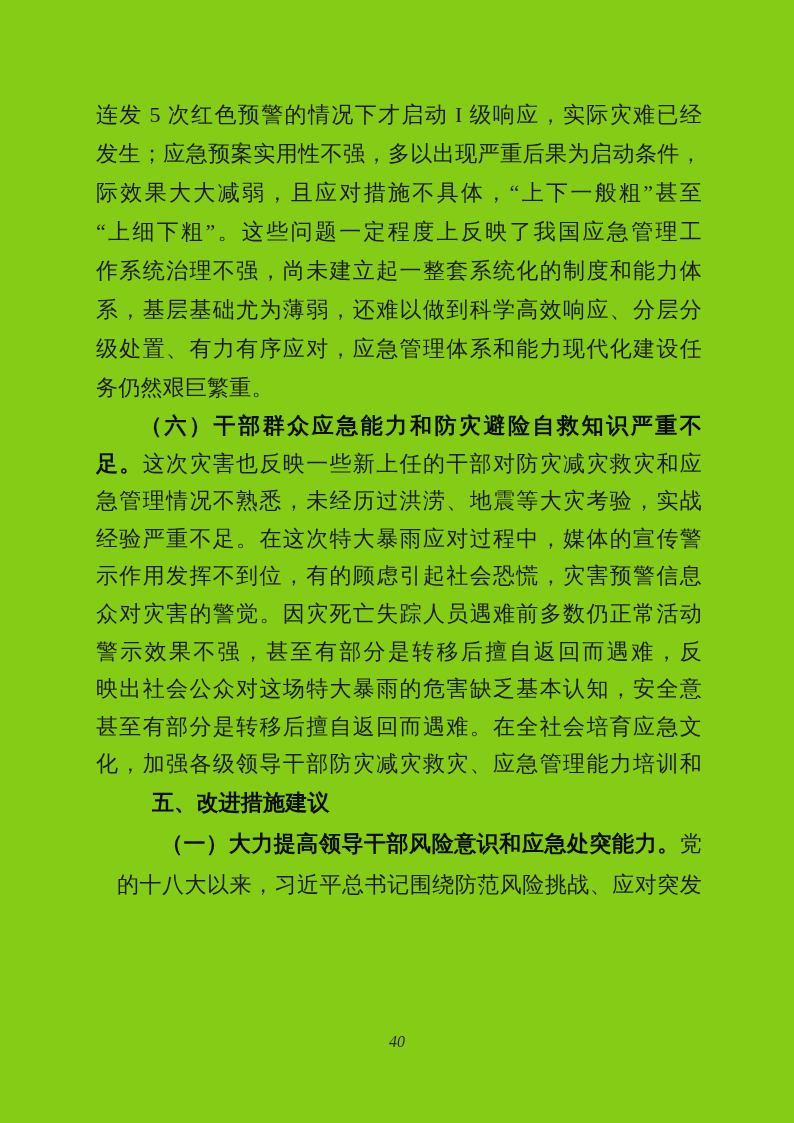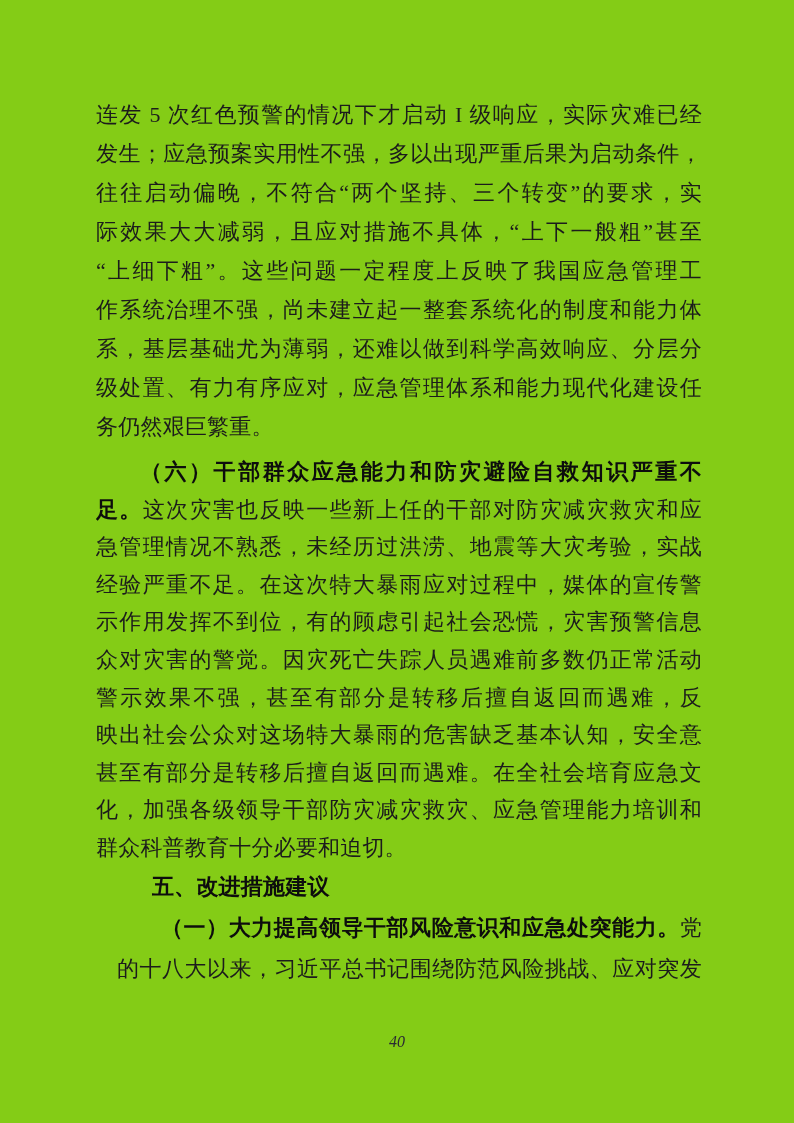--- a/index.html
+++ b/index.html
@@ -22,21 +22,21 @@
     width:606px;
     text-align:justify;
     text-align-last:justify;
     overflow:hidden;
     letter-spacing:0.2px;
   }
   .p1 .ln{line-height:39px;height:39px;}
   .p2 .ln{line-height:37.6px;height:37.6px;}
   .p4 .ln{line-height:41px;height:41px;}
   .last{text-align-last:left;}
-  .b{font-weight:700;color:#0d0d0d;margin-top:7px;}
+  .b{font-weight:700;color:#0d0d0d;}
   .ind-first{padding-left:44px;}
   .heading{
     font-family:"Liberation Sans","DejaVu Sans",sans-serif;
     font-weight:700;
     color:#0d0d0d;
     padding-left:56px;
     line-height:40px;height:40px;
     text-align-last:left;
   }
   .ind-p4-first{padding-left:65px;}
@@ -53,41 +53,39 @@
 </style>
 </head>
 <body>
 
 <div class="page">
   <div class="textblock">
 
     <div class="p1">
       <div class="ln">连发 5 次红色预警的情况下才启动 I 级响应，实际灾难已经</div>
       <div class="ln">发生；应急预案实用性不强，多以出现严重后果为启动条件，</div>
-      <div class="ln">往往启动偏晚，不符合“两个坚持、三个转变”的要求，实</div>
       <div class="ln">际效果大大减弱，且应对措施不具体，“上下一般粗”甚至</div>
       <div class="ln">“上细下粗”。这些问题一定程度上反映了我国应急管理工</div>
       <div class="ln">作系统治理不强，尚未建立起一整套系统化的制度和能力体</div>
       <div class="ln">系，基层基础尤为薄弱，还难以做到科学高效响应、分层分</div>
       <div class="ln">级处置、有力有序应对，应急管理体系和能力现代化建设任</div>
       <div class="ln last">务仍然艰巨繁重。</div>
     </div>
 
     <div class="p2">
       <div class="ln ind-first b">（六）干部群众应急能力和防灾避险自救知识严重不</div>
       <div class="ln"><span class="b">足。</span><span>这次灾害也反映一些新上任的干部对防灾减灾救灾和应</span></div>
       <div class="ln">急管理情况不熟悉，未经历过洪涝、地震等大灾考验，实战</div>
       <div class="ln">经验严重不足。在这次特大暴雨应对过程中，媒体的宣传警</div>
       <div class="ln">示作用发挥不到位，有的顾虑引起社会恐慌，灾害预警信息</div>
       <div class="ln">众对灾害的警觉。因灾死亡失踪人员遇难前多数仍正常活动</div>
       <div class="ln">警示效果不强，甚至有部分是转移后擅自返回而遇难，反</div>
       <div class="ln">映出社会公众对这场特大暴雨的危害缺乏基本认知，安全意</div>
       <div class="ln">甚至有部分是转移后擅自返回而遇难。在全社会培育应急文</div>
       <div class="ln">化，加强各级领导干部防灾减灾救灾、应急管理能力培训和</div>
-      <div class="ln last">群众科普教育十分必要和迫切。</div>
     </div>
 
     <div class="ln heading">五、改进措施建议</div>
 
     <div class="p4">
       <div class="ln ind-p4-first"><span class="b">（一）大力提高领导干部风险意识和应急处突能力。</span><span>党</span></div>
       <div class="ln ind-p4-body">的十八大以来，习近平总书记围绕防范风险挑战、应对突发</div>
     </div>
 
   </div>

